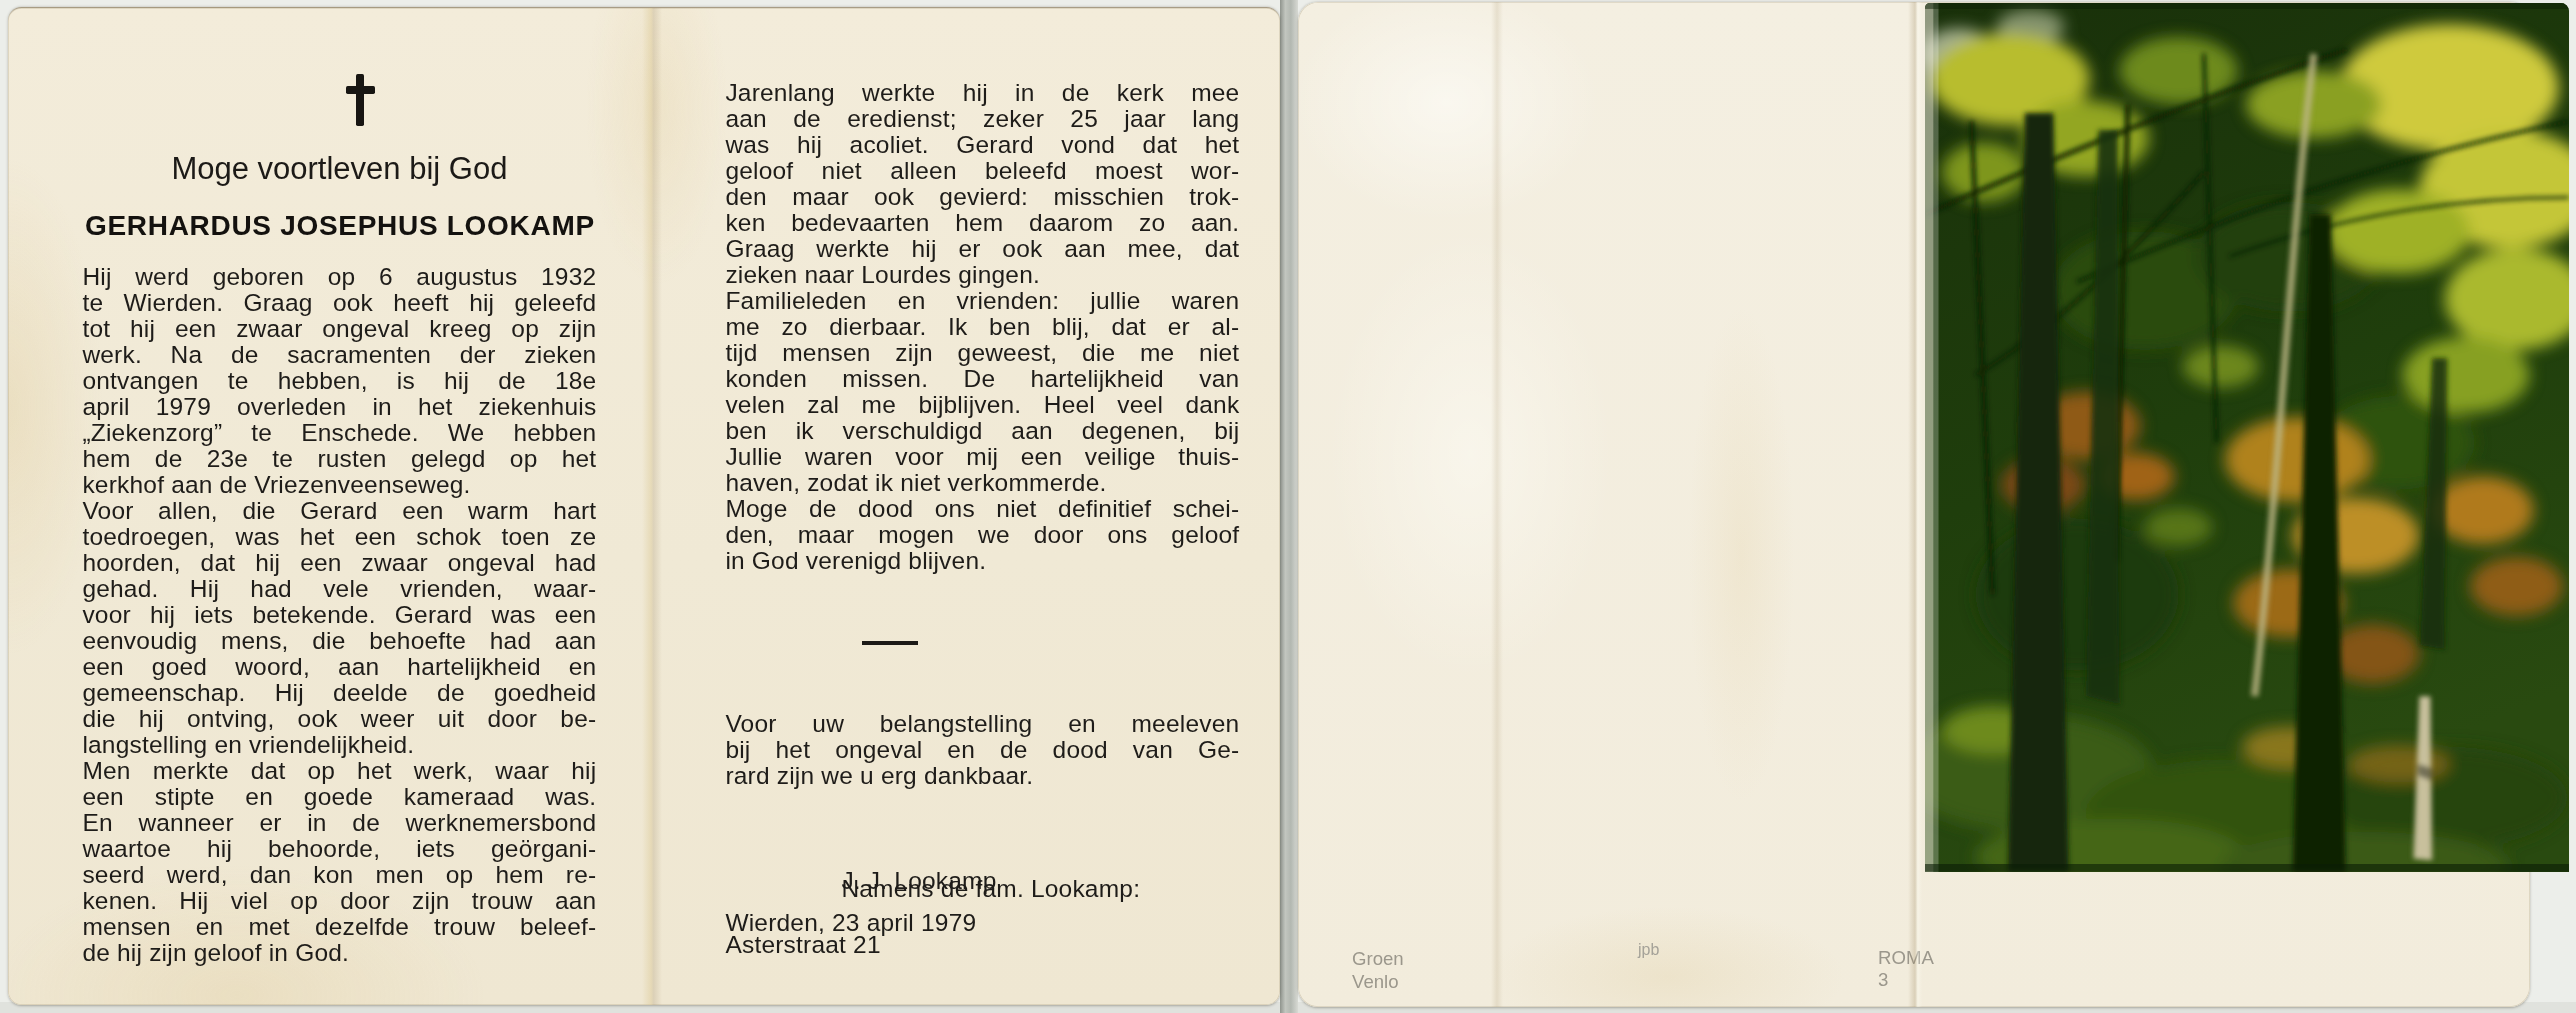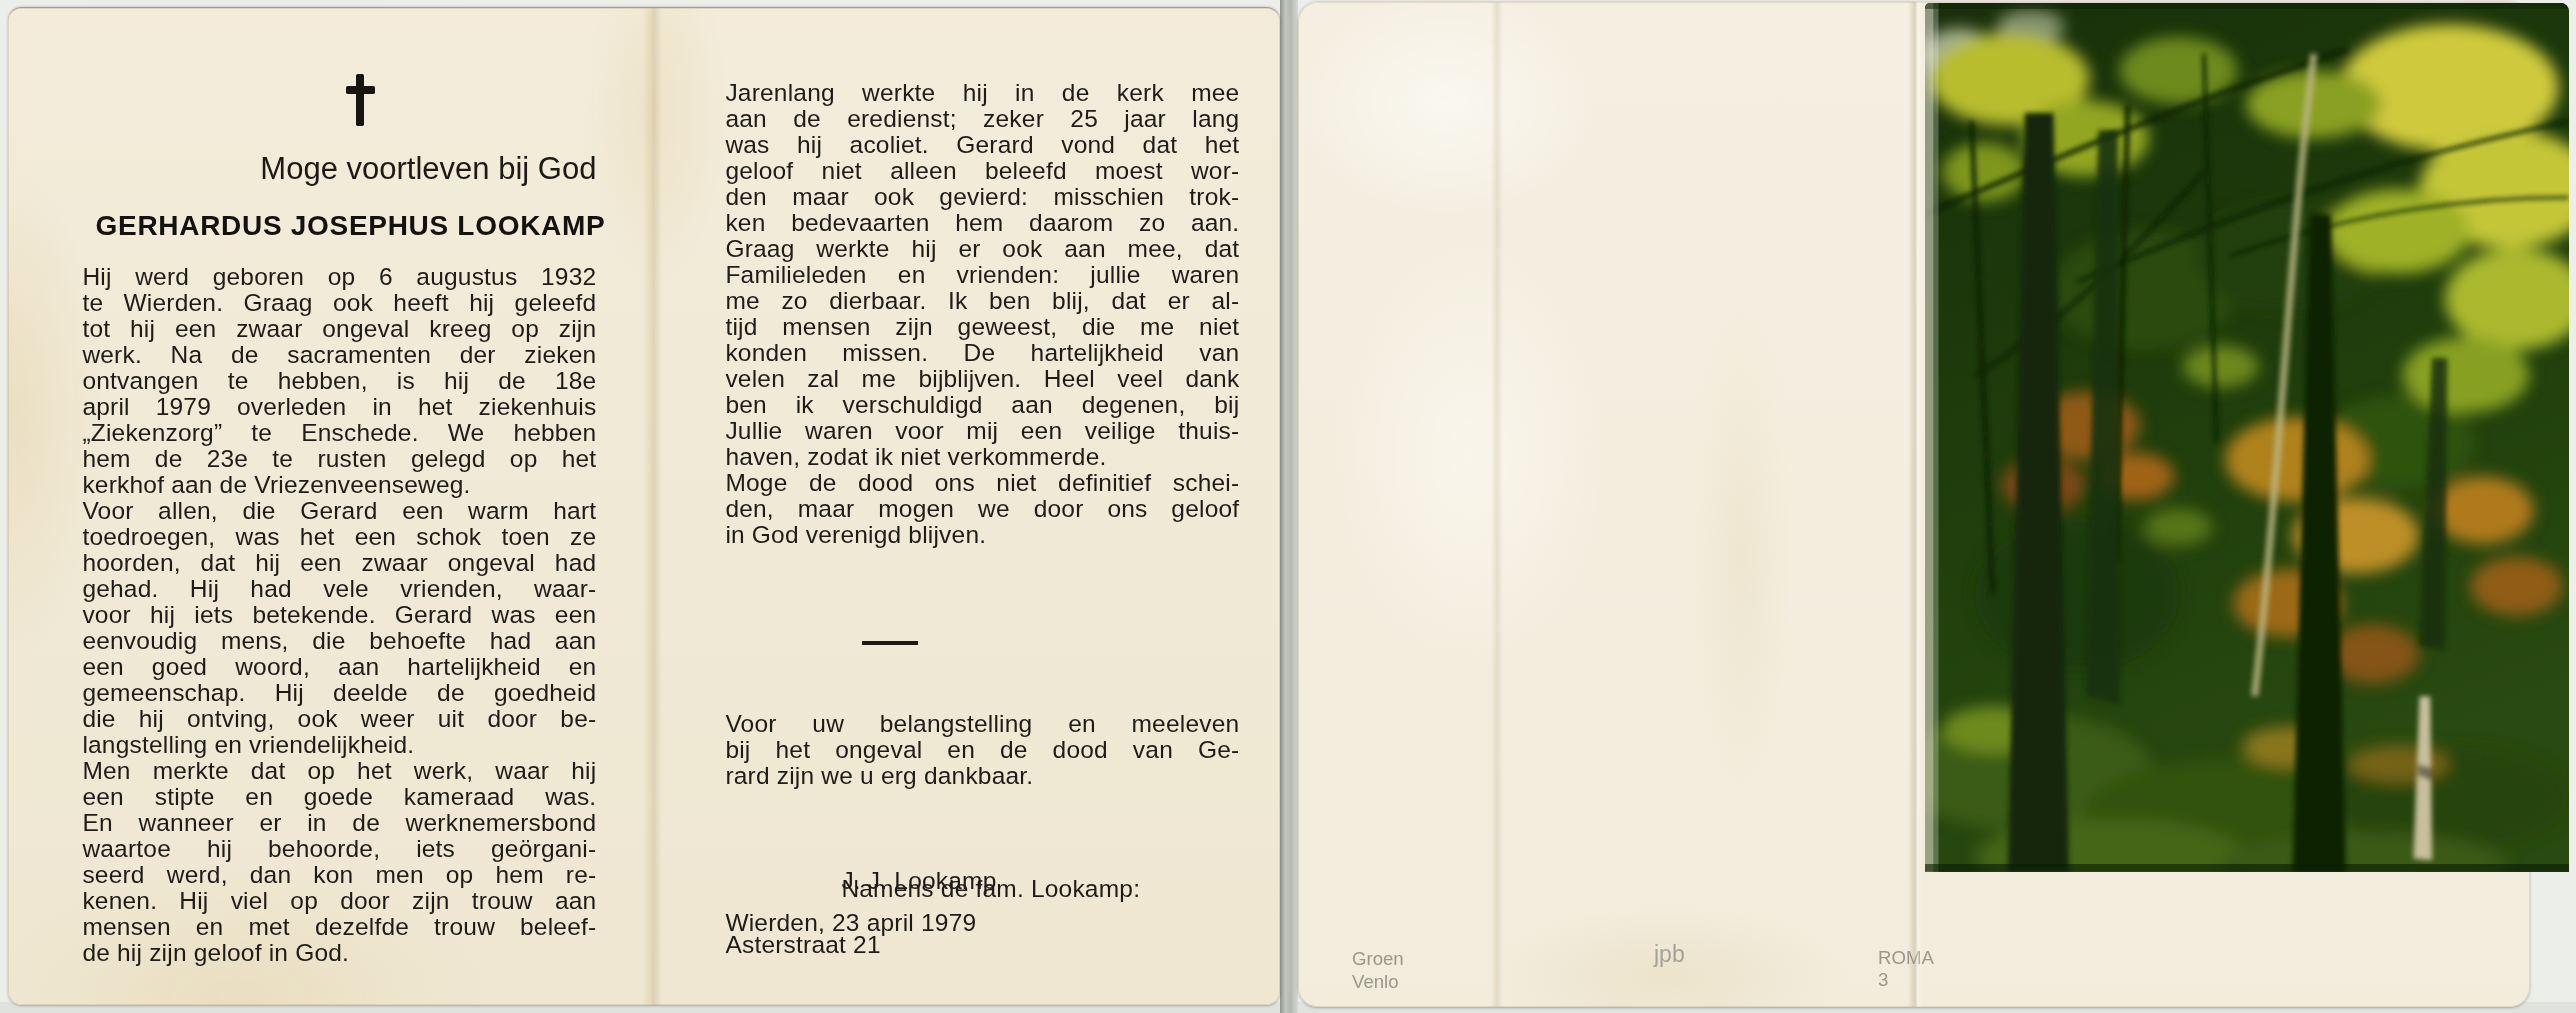--- a/index.html
+++ b/index.html
@@ -32,21 +32,21 @@
   #crease-back-panel{left:193px;width:12px;
     background:linear-gradient(90deg,transparent,rgba(170,150,110,.20) 50%,transparent);}
   #crease-right-card{left:610px;width:13.5px;
     background:linear-gradient(90deg,transparent,rgba(160,140,100,.30) 50%,rgba(255,255,245,.4) 70%,transparent);}
 
   
   .body-text{position:absolute;width:514px;font-size:24.5px;line-height:26px;color:#1e1c19;letter-spacing:0.2px;}
   .jline{display:flex;justify-content:space-between;}
   .jline span{white-space:pre;}
   .jlast{text-align:left;}
-  .centered{text-align:right;}
+  .centered{text-align:center;}
 
   #cross{position:absolute;left:334px;top:66px;width:35px;height:52px;}
   #cross .vbar{position:absolute;left:13.5px;top:0;width:8.4px;height:52px;background:#171512;border-radius:1.7px;}
   #cross .hbar{position:absolute;left:3.4px;top:12px;width:29px;height:8.4px;background:#171512;border-radius:1.7px;}
 
   #motto{position:absolute;left:74px;top:143px;width:514px;font-size:31px;color:#1c1a17;}
   #deceased-name{position:absolute;left:66px;top:202px;width:531px;font-size:28px;font-weight:bold;letter-spacing:0.7px;color:#14120f;}
   #bio-text{left:74px;top:256px;}
 
   #memorial-text{left:66px;top:72px;}
@@ -54,21 +54,21 @@
   #thanks-text{left:66px;top:703px;}
   .sig-line{position:absolute;left:182px;font-size:24.5px;color:#1e1c19;letter-spacing:0.2px;}
   #sig-behalf{top:823px;margin-top:44px;}
   #sig-name{top:859px;}
   .addr-line{position:absolute;left:66px;font-size:24.5px;color:#1e1c19;letter-spacing:0.2px;}
   #place-date{top:885px;margin-top:16px;}
   #address{top:923px;}
 
   .printer-mark{position:absolute;color:#9b978c;white-space:pre-line;}
   #pm-left{left:54px;top:945px;font-size:18.6px;line-height:23px;}
-  #pm-center{left:356px;top:939px;font-size:23px;color:#a5a299;}
+  #pm-center{left:340px;top:939px;font-size:16px;color:#a5a299;}
   #pm-right{left:580px;top:945px;font-size:18.6px;}
 
   #photo{position:absolute;left:627px;top:1.7px;width:644px;height:869px;overflow:hidden;border-radius:5px 8.4px 0 0;background:#1c3509;}
   #photo svg{display:block;width:100%;height:100%;}
   #photo-caption{position:absolute;left:627px;top:872px;width:644px;font-size:25px;line-height:39px;
     color:#7e7e76;letter-spacing:1.3px;white-space:pre-line;text-align:center;}
 </style>
 </head>
 <body>
 
@@ -355,20 +355,21 @@
           <div class="jline">
             <span>Graag</span>
             <span>werkte</span>
             <span>hij</span>
             <span>er</span>
             <span>ook</span>
             <span>aan</span>
             <span>mee,</span>
             <span>dat</span>
           </div>
+          <div class="jlast">zieken naar Lourdes gingen.</div>
           <div class="jline">
             <span>Familieleden</span>
             <span>en</span>
             <span>vrienden:</span>
             <span>jullie</span>
             <span>waren</span>
           </div>
           <div class="jline">
             <span>me</span>
             <span>zo</span>

